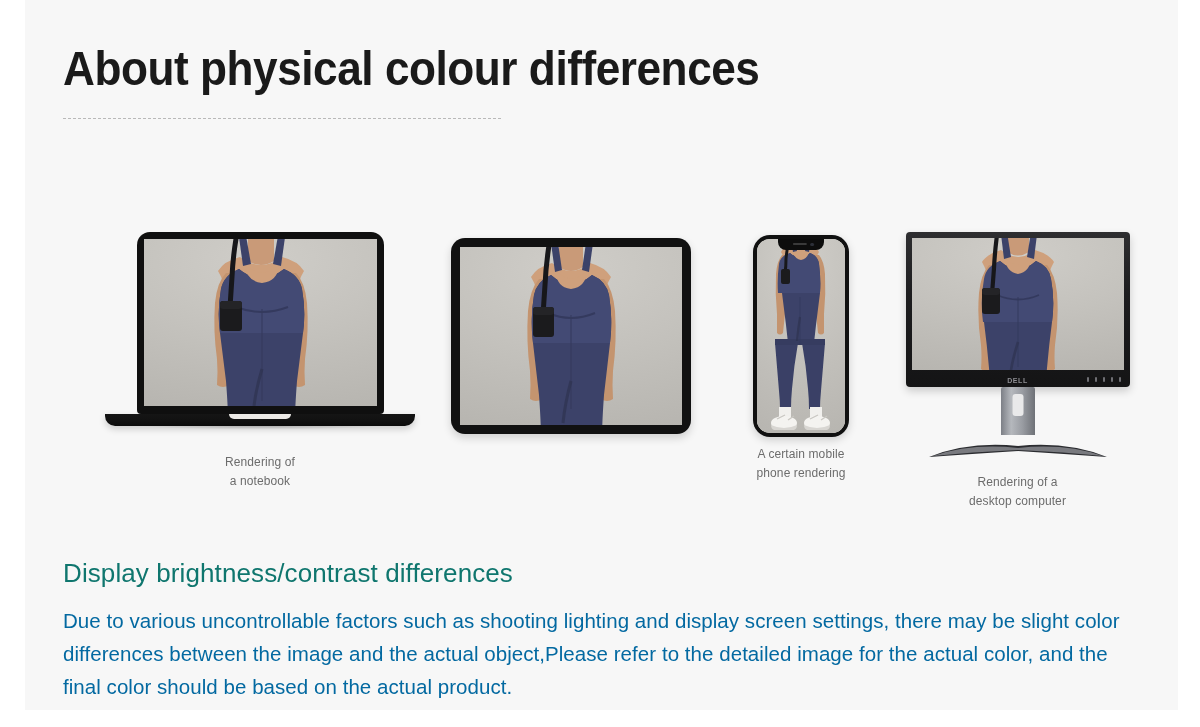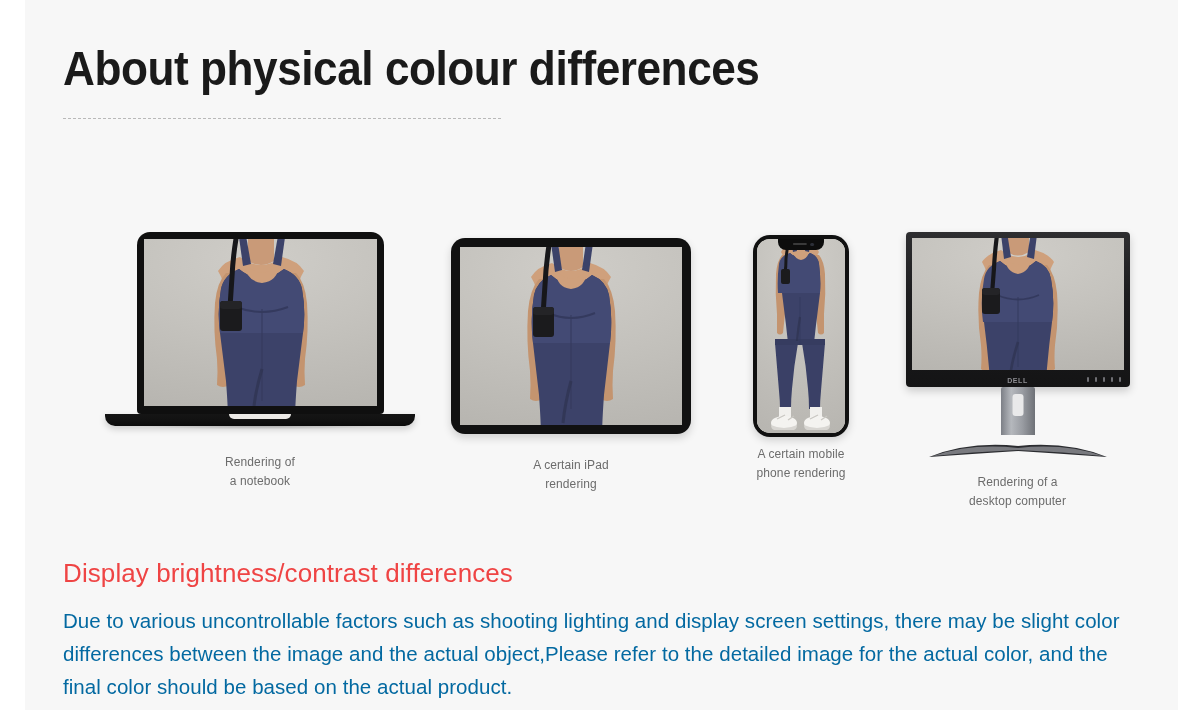--- a/index.html
+++ b/index.html
@@ -276,21 +276,21 @@
     margin: 0 auto;
   }
   .mn-base svg { display: block; width: 100%; height: 100%; }
 
   
   .sub-heading {
     position: absolute;
     left: 38px;
     top: 558px;
     font-size: 26px;
-    color: #ef4444;
+    color: #0f766e;
     letter-spacing: 0.1px;
   }
   .body-copy {
     position: absolute;
     left: 38px;
     top: 604px;
     width: 1062px;
     font-family: "Liberation Sans Narrow", "Liberation Sans", "DejaVu Sans", sans-serif;
     font-size: 20.5px;
     line-height: 1.62;
@@ -382,22 +382,20 @@
                     <path d="M90 -8 q-4 24 -5 46 q-1 16 -2 30" stroke="#17171a" stroke-width="5" fill="none"></path>
                     <rect x="73" y="60" width="21" height="30" rx="3" fill="#1b1b1d"></rect>
                     <rect x="73" y="60" width="21" height="8" rx="3" fill="#242427"></rect>
                   </g>
                 </svg>
               </div>
             </div>
           </div>
         </div>
       </div>
-      <div class="device-label" style="margin-top:22px;">A certain iPad
-rendering</div>
     </div>
 
     <div class="device-cell" style="left:692px; width:168px;">
       <div class="device-art">
         <div class="ph-body" style="margin:3px auto 0 auto;">
           <div class="ph-screen">
             <div class="ph-notch">
               <div class="ph-speaker"></div>
               <div class="ph-cam"></div>
             </div>

